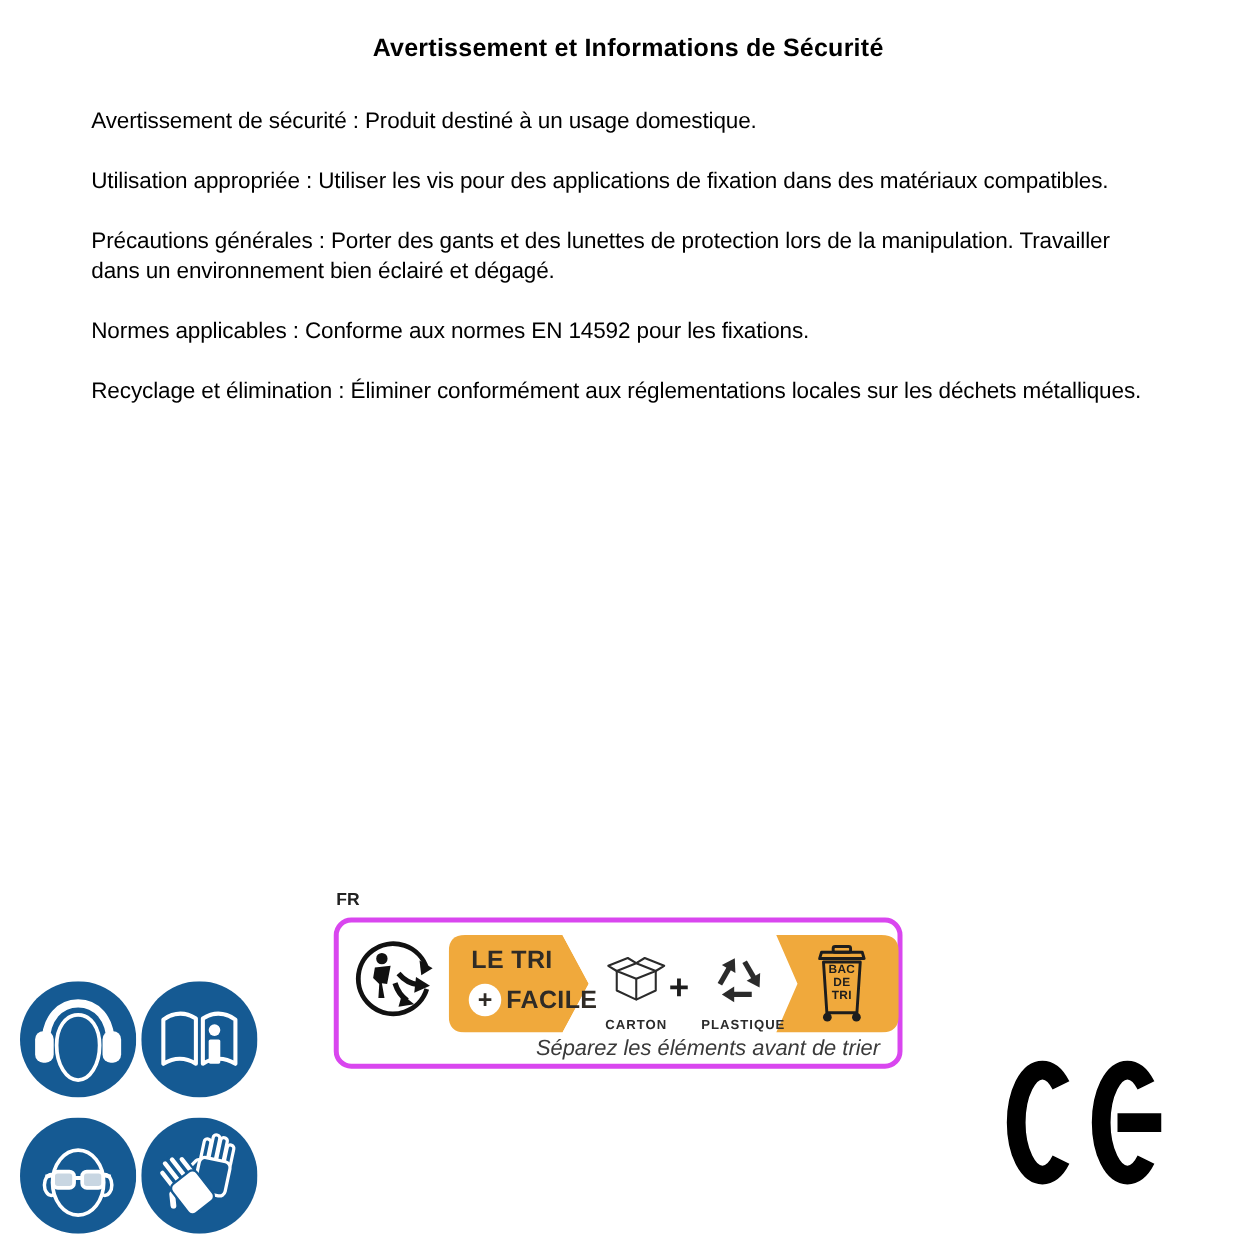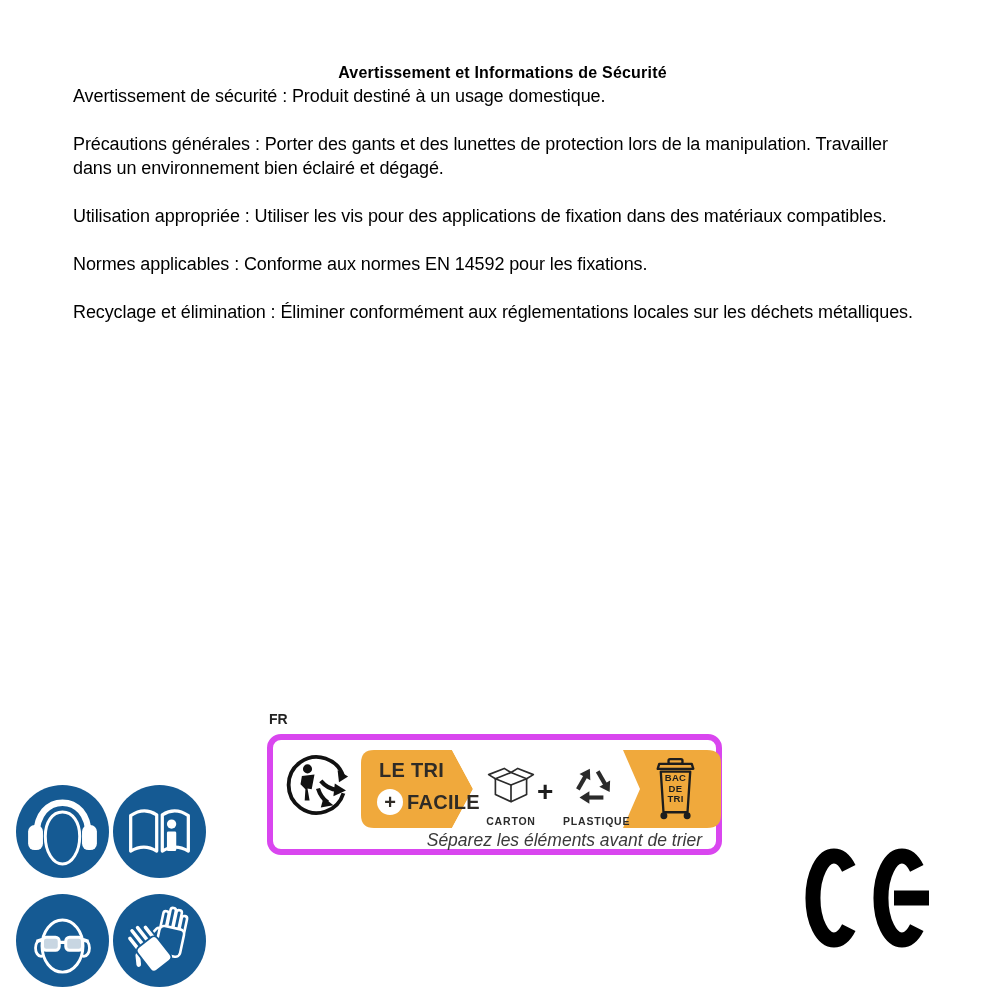--- a/index.html
+++ b/index.html
@@ -1,31 +1,31 @@
 <!DOCTYPE html>
 <html><head>
 <meta charset="utf-8">
 <style>
   html,body{margin:0;padding:0;background:#fff;}
   .page{position:relative;width:1005px;height:1005px;background:#ffffff;overflow:hidden;
         font-family:"Liberation Sans", sans-serif;color:#000;}
   .title{position:absolute;top:28px;left:0;width:100%;text-align:center;
-         font-size:16px;font-weight:bold;letter-spacing:.2px;margin-top:36px;}
+         font-size:20px;font-weight:bold;letter-spacing:.2px;}
   .content{position:absolute;top:60px;left:73px;width:857px;}
   .content p{font-size:18px;line-height:24px;margin:24px 0 0 0;letter-spacing:-0.1px;}
 
   
   .icon-grid{position:absolute;left:16px;top:785px;display:grid;
              grid-template-columns:93px 93px;gap:16px 4px;}
   .icon-grid svg{display:block;}
 
   
   .fr-label{position:absolute;left:269px;top:711px;font-size:14px;font-weight:bold;color:#222;}
   .tri-box{position:absolute;left:267px;top:734px;width:455px;height:121px;background:#fff;
-           border:6px solid #d946ef;border-radius:14px;box-sizing:border-box;}
+           border:4px solid #d946ef;border-radius:14px;box-sizing:border-box;}
   .triman{position:absolute;left:10px;top:10px;}
   .band{position:absolute;left:88px;top:10px;width:360px;height:78px;}
   .band svg.bg{position:absolute;left:0;top:0;}
   .band .seg1-text{position:absolute;left:18px;top:9px;color:#2f2b26;font-weight:bold;
                    font-size:20px;line-height:22px;letter-spacing:.3px;}
   .plus-circle{position:absolute;left:16px;top:39px;width:26px;height:26px;border-radius:50%;
                background:#fff;color:#2f2b26;font-weight:bold;font-size:20px;display:flex;
                align-items:center;justify-content:center;}
   .facile{position:absolute;left:46px;top:41px;color:#2f2b26;font-weight:bold;font-size:20px;letter-spacing:.3px;}
   .material{position:absolute;top:8px;width:60px;text-align:center;}
@@ -46,22 +46,22 @@
 </style>
 </head>
 <body>
 
 <div class="page">
 
   <div class="title">Avertissement et Informations de Sécurité</div>
 
   <div class="content">
     <p>Avertissement de sécurité : Produit destiné à un usage domestique.</p>
+    <p>Utilisation appropriée : Utiliser les vis pour des applications de fixation dans des matériaux compatibles.</p>
     <p>Précautions générales : Porter des gants et des lunettes de protection lors de la manipulation. Travailler dans un environnement bien éclairé et dégagé.</p>
-    <p>Utilisation appropriée : Utiliser les vis pour des applications de fixation dans des matériaux compatibles.</p>
     <p>Normes applicables : Conforme aux normes EN 14592 pour les fixations.</p>
     <p>Recyclage et élimination : Éliminer conformément aux réglementations locales sur les déchets métalliques.</p>
   </div>
 
   <div class="icon-grid">
 
     <svg width="93" height="93" viewBox="0 0 100 100">
       <circle cx="50" cy="50" r="50" fill="#155a93"></circle>
       <path d="M22,54 C22,31 35,19 50,19 C65,19 78,31 78,54" stroke="#fff" stroke-width="7" fill="none"></path>
       <rect x="13" y="43" width="16" height="27" rx="7" fill="#fff"></rect>

